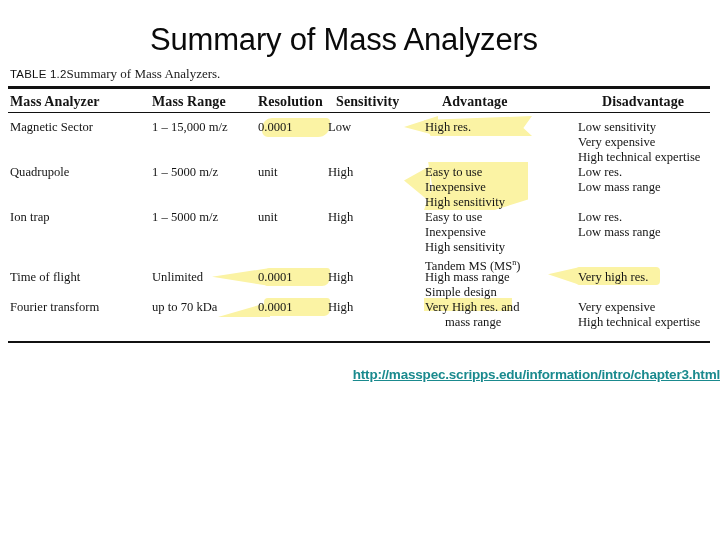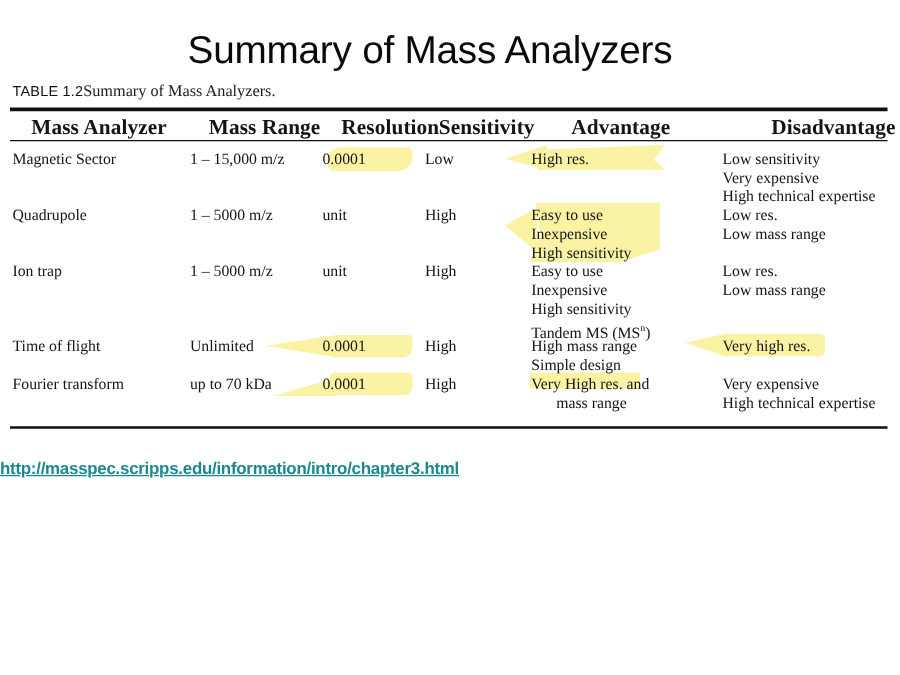--- a/index.html
+++ b/index.html
@@ -80,30 +80,29 @@
   .cell {
     position: absolute;
     top: 0;
     font-size: 12.6px;
     line-height: 15px;
     color: #141414;
     white-space: pre-line;
   }
   #table-head .cell {
     font-weight: bold;
-    font-size: 17px;
+    font-size: 14px;
     letter-spacing: 0.1px;
-    margin-left: 15px;
   }
 
   
   .c-analyzer  { left: 10px;  width: 145px; }
   .c-range     { left: 152px; width: 105px; }
   .c-res       { left: 258px; width: 78px;  text-align: left; }
-  .c-sens      { left: 340px; width: 78px;  }
+  .c-sens      { left: 328px; width: 78px;  }
   .c-adv       { left: 425px; width: 150px; }
   .c-dis       { left: 578px; width: 140px; }
 
   
   #table-head .c-res  { left: 258px; }
   #table-head .c-sens { left: 336px; }
   #table-head .c-adv  { left: 442px; }
   #table-head .c-dis  { left: 602px; }
 
   .italic { }
@@ -156,21 +155,21 @@
   #hl-tail-5{ left: 218px; top: 244px; width: 52px; height: 15px;
               clip-path: polygon(100% 0, 100% 100%, 0 100%); }
   #hl-adv-5 { left: 424px; top: 240px; width: 88px; height: 13px; }
 
   
   #source-link {
     position: absolute;
     left: 0;
     top: 367px;
     width: 720px;
-    text-align: left;
+    text-align: right;
     font-family: "Liberation Sans", sans-serif;
     font-size: 13.5px;
     font-weight: bold;
     color: #1a8a8e;
     text-decoration: underline;
     letter-spacing: -0.2px;
     cursor: pointer;
   }
 </style>
 </head>

